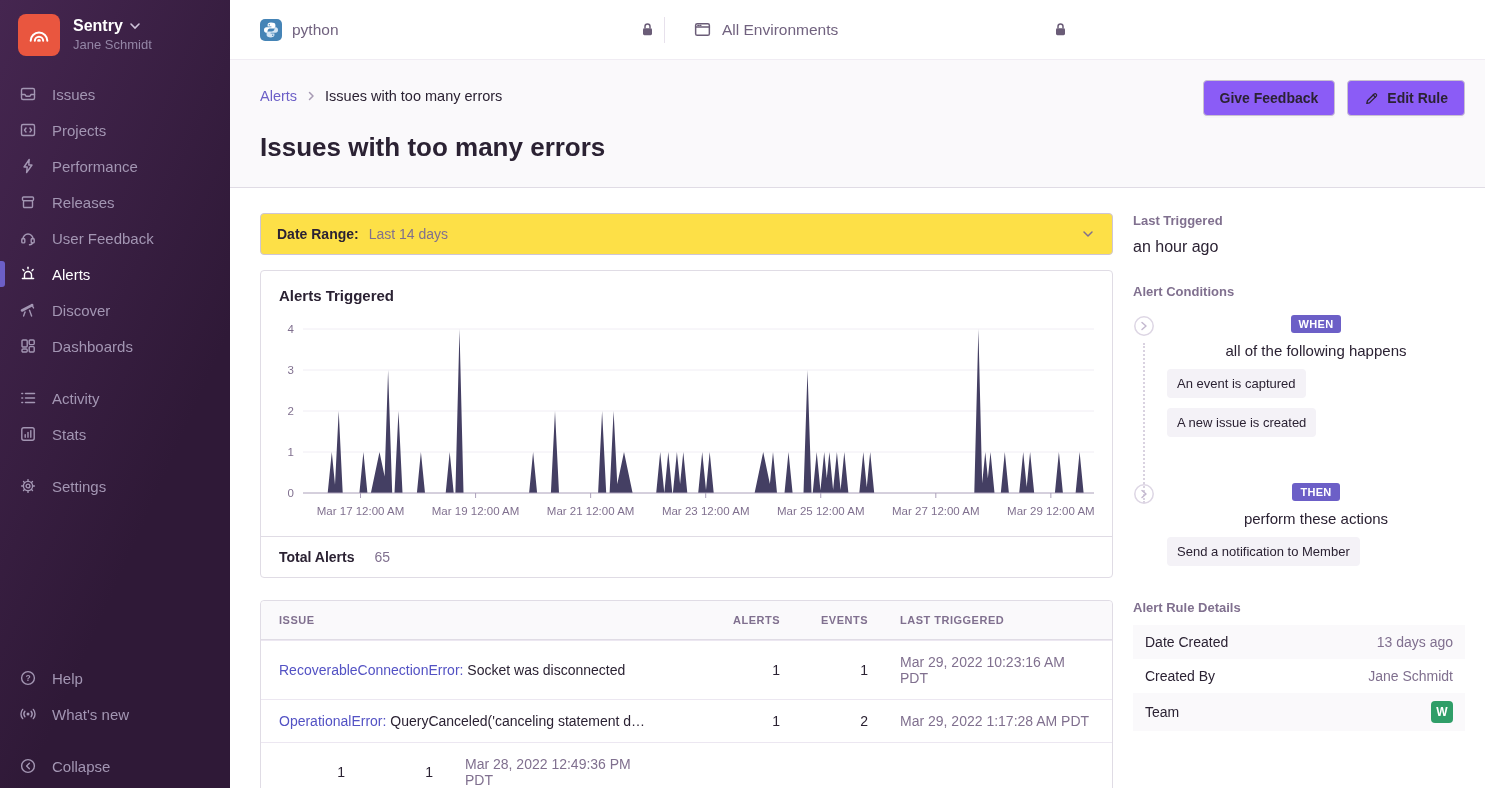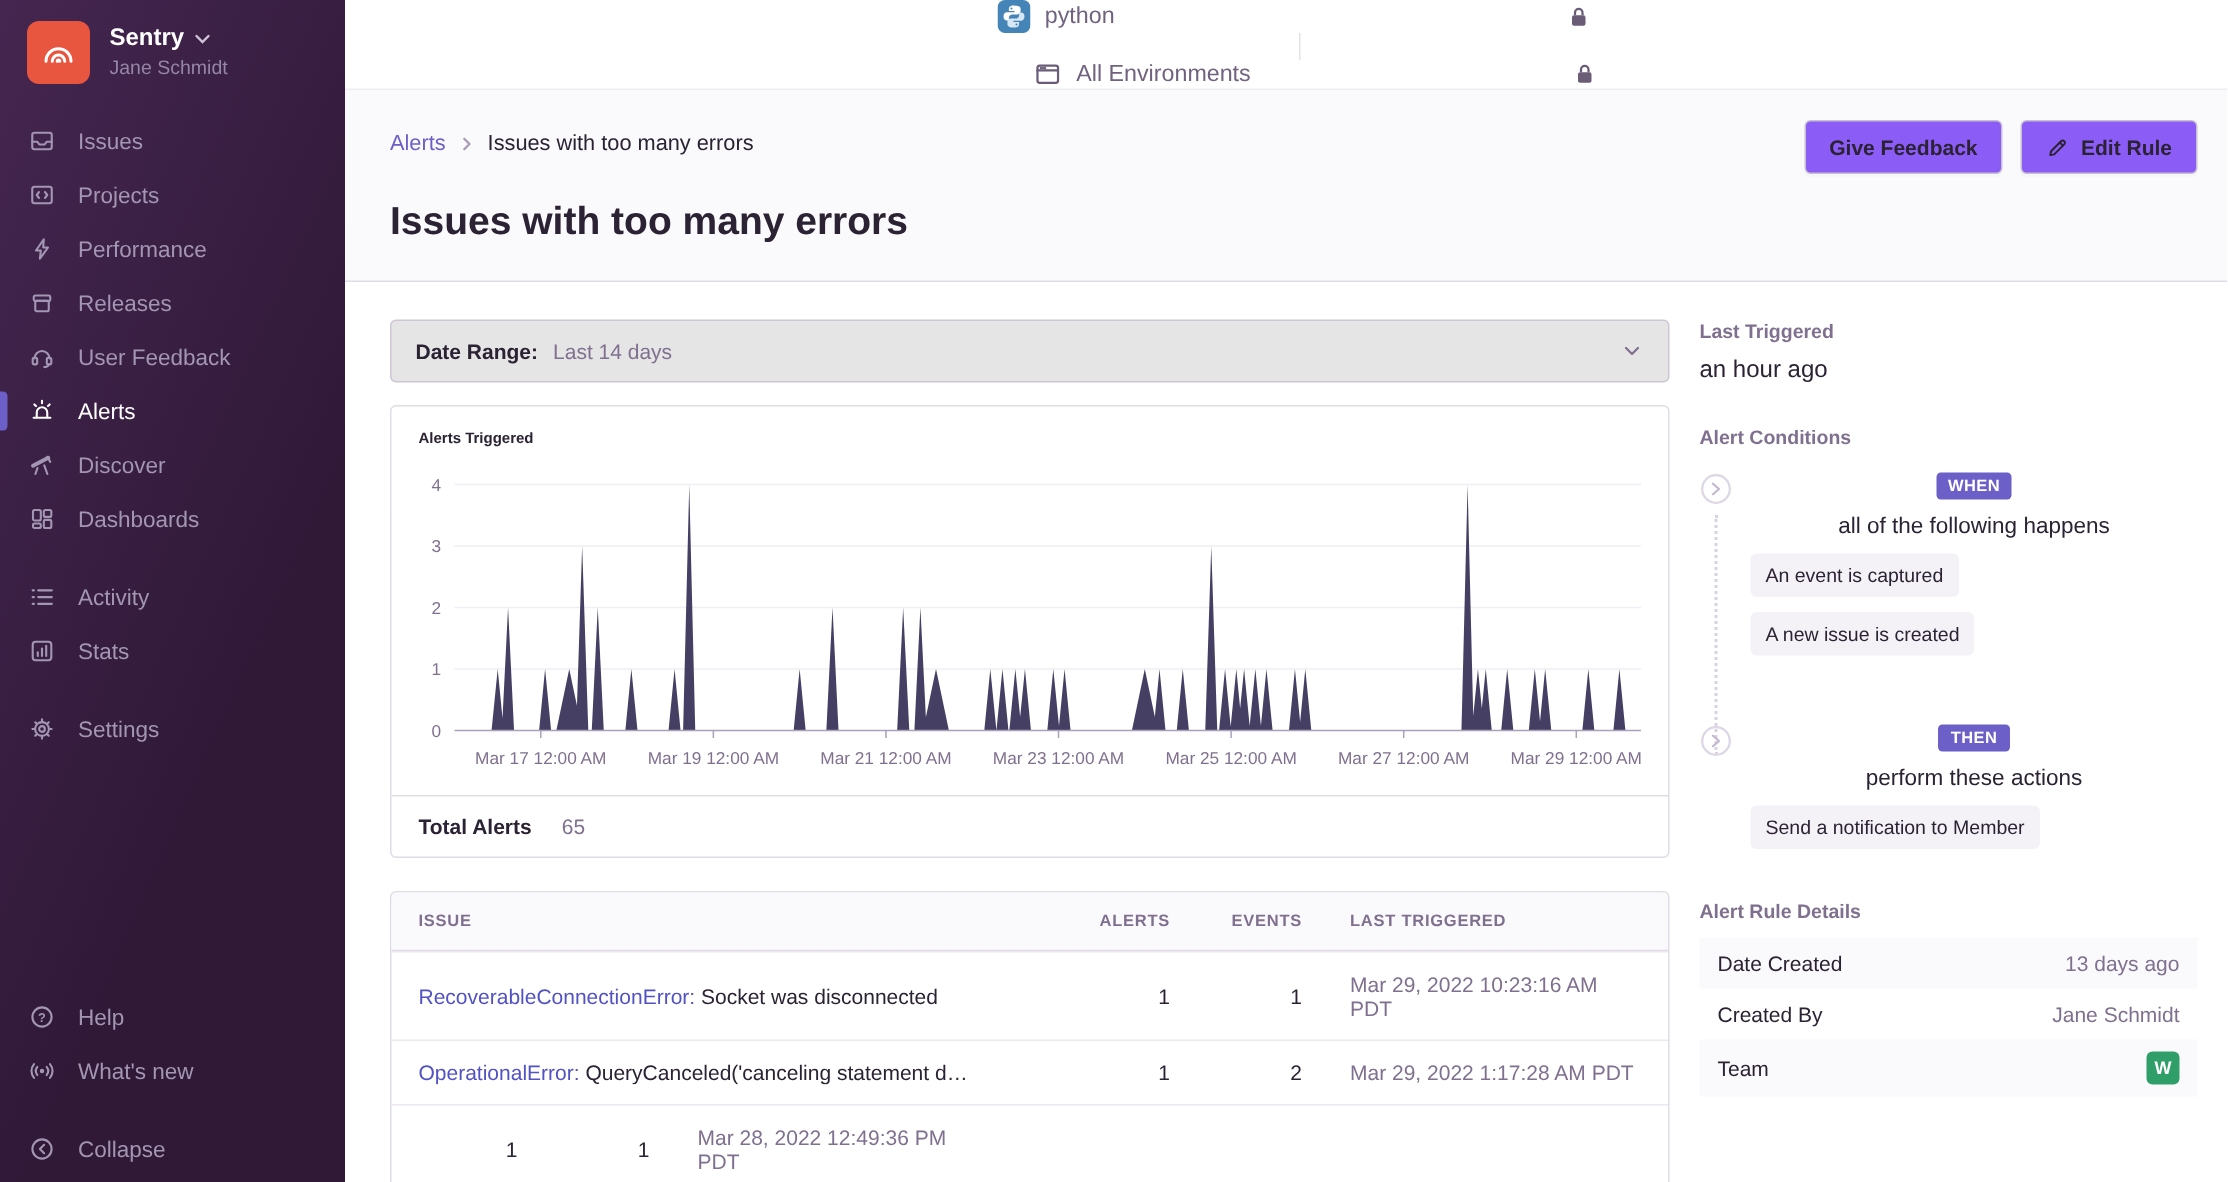--- a/index.html
+++ b/index.html
@@ -26,21 +26,21 @@
     background:#6c5fc7; border-radius:0 3px 3px 0; }
   .nav-gap { height:16px; }
   .nav-bottom { margin-top:auto; }
   .collapse-gap { height:16px; }
   svg { display:block; }
 
   
   .main { flex:1; display:flex; flex-direction:column; min-width:0; }
 
   .topbar { height:60px; display:flex; align-items:center; padding:0 20px 0 30px;
-    background:#fff; border-bottom:1px solid #f0ecf3;flex-direction:column; }
+    background:#fff; border-bottom:1px solid #f0ecf3; }
   .tseg { display:flex; align-items:center; gap:10px; cursor:pointer; }
   .tseg-1 { width:396px; }
   .tseg-2 { width:404px; padding-left:28px; }
   .tseg .tlabel { font-size:15.5px; color:#71627f; }
   .tspacer { flex:1; }
   .tdivider { width:1px; height:26px; background:#e7e1ec; margin-left:8px; }
   .lock-btn { display:flex; cursor:pointer; }
 
   .page-header { background:#faf9fb; border-bottom:1px solid #e0dce5; padding:20px 20px 24px 30px; }
   .crumb-row { display:flex; align-items:flex-start; justify-content:space-between; }
@@ -51,29 +51,29 @@
   .btn { display:flex; align-items:center; gap:8px; background:#8b5cf6; border:1px solid #c9c0d1;
     border-radius:4px; padding:9px 16px; font-size:14px; font-weight:bold; color:#2b2233;
     cursor:pointer; box-shadow:0 2px 0 rgba(43,34,51,0.02); }
   .page-title { font-size:26px; font-weight:bold; color:#2b2233; margin-top:16px; }
 
   .content { flex:1; display:flex; background:#fff; padding:25px 20px 0 30px; overflow:hidden; }
   .left-col { width:853px; flex:0 0 853px; }
   .right-col { flex:1; margin-left:20px; min-width:0; }
 
   
-  .date-range { height:42px; border:1px solid #cec5d6; border-radius:4px; background:#e5e5e5;
+  .date-range { height:42px; border:1px solid #cec5d6; border-radius:4px; background:#fde047;
     display:flex; align-items:center; padding:0 16px; cursor:pointer; margin-bottom:15px; }
   .dr-label { font-weight:bold; font-size:14px; color:#2b2233; }
   .dr-value { font-size:14px; color:#80708f; margin-left:10px; }
   .dr-spacer { flex:1; }
 
   
   .card { border:1px solid #e0dce5; border-radius:4px; background:#fff; }
-  .chart-title { font-size:10px; font-weight:bold; color:#2b2233; padding:16px 18px 8px; }
+  .chart-title { font-size:15px; font-weight:bold; color:#2b2233; padding:16px 18px 8px; }
   .chart-body { padding:0 8px 6px 6px; }
   .chart-footer { border-top:1px solid #e0dce5; padding:12px 18px; font-size:14px; }
   .cf-label { font-weight:bold; color:#2b2233; }
   .cf-value { color:#80708f; margin-left:20px; }
 
   
   .tbl { margin-top:22px; }
   .tbl-header { display:flex; background:#faf9fb; border-bottom:1px solid #e0dce5;
     border-radius:4px 4px 0 0; padding:13px 0; font-size:11px; font-weight:bold;
     letter-spacing:0.5px; color:#80708f; }

